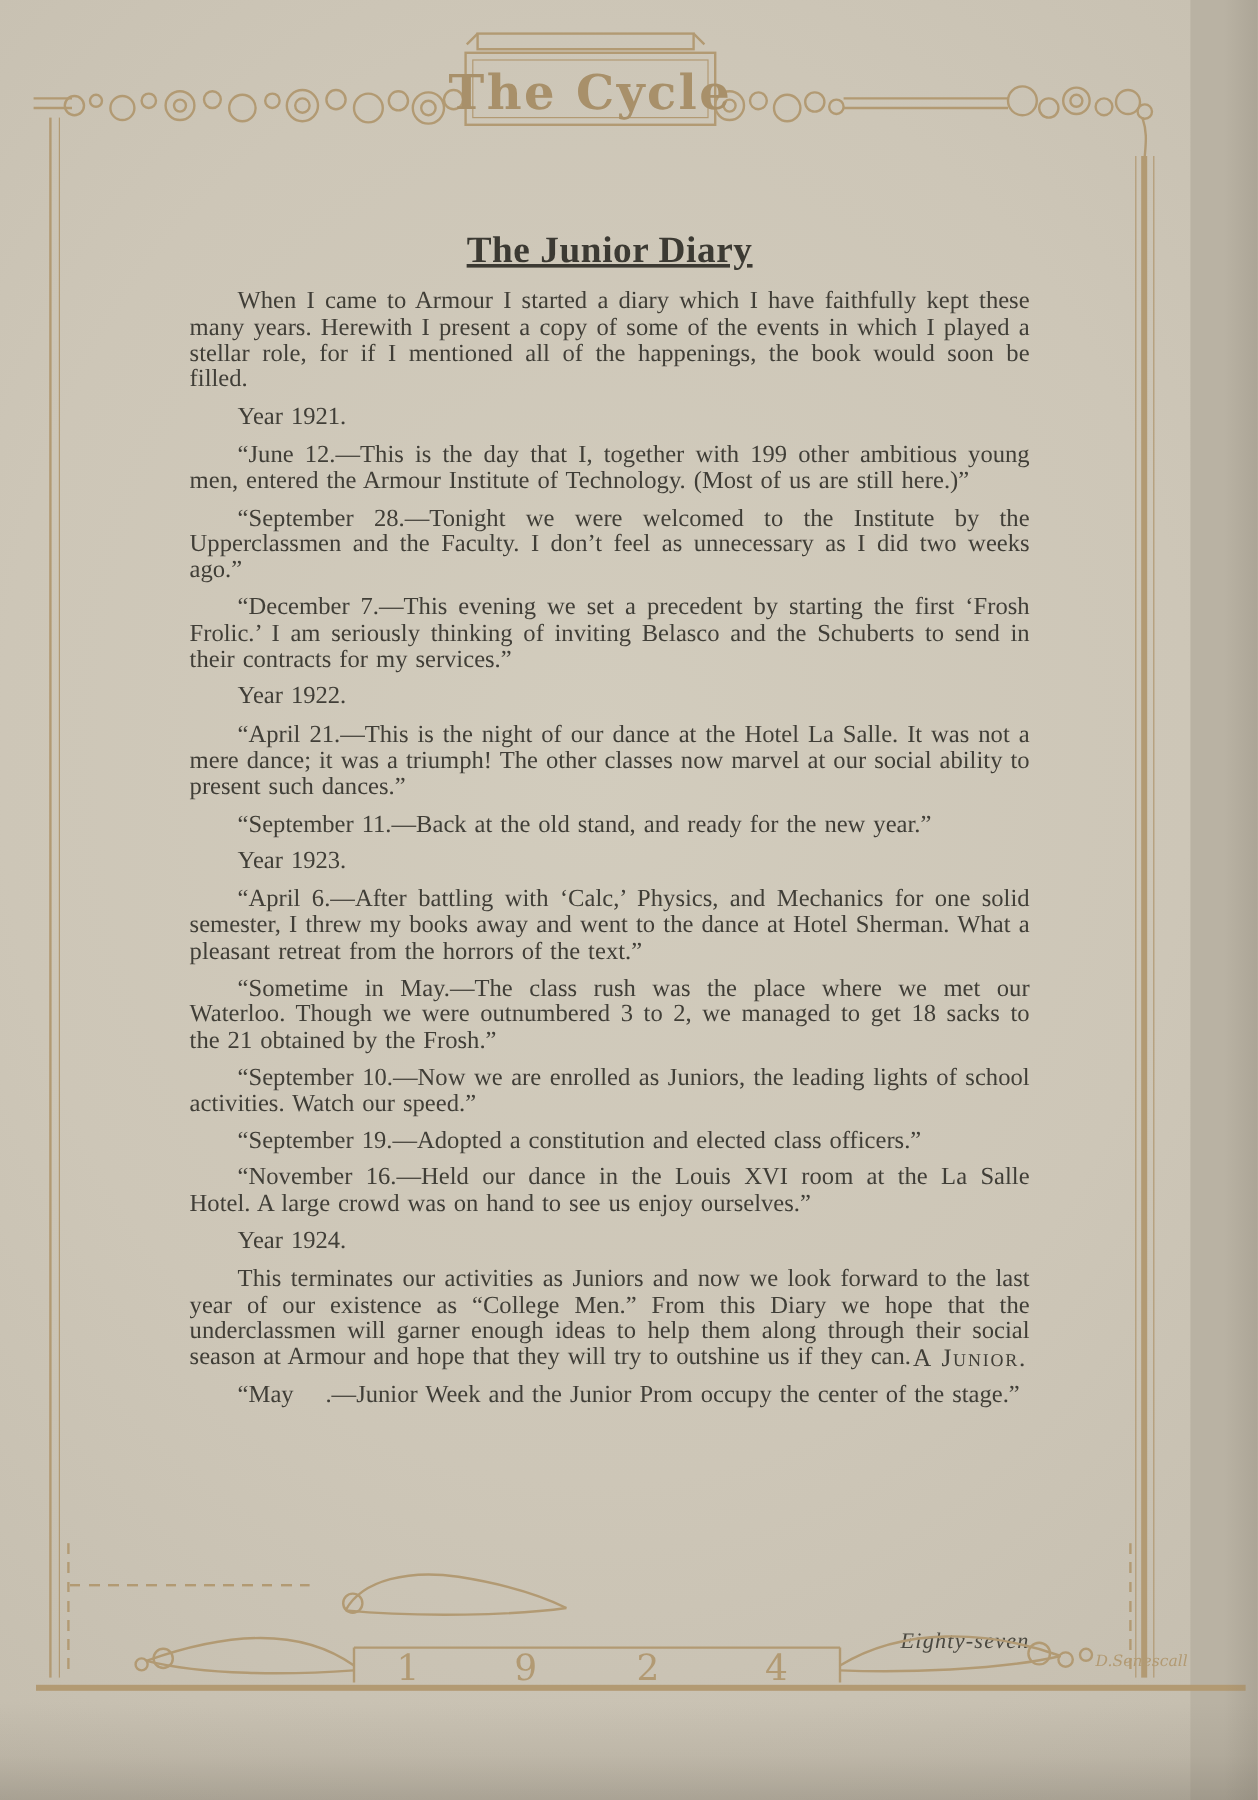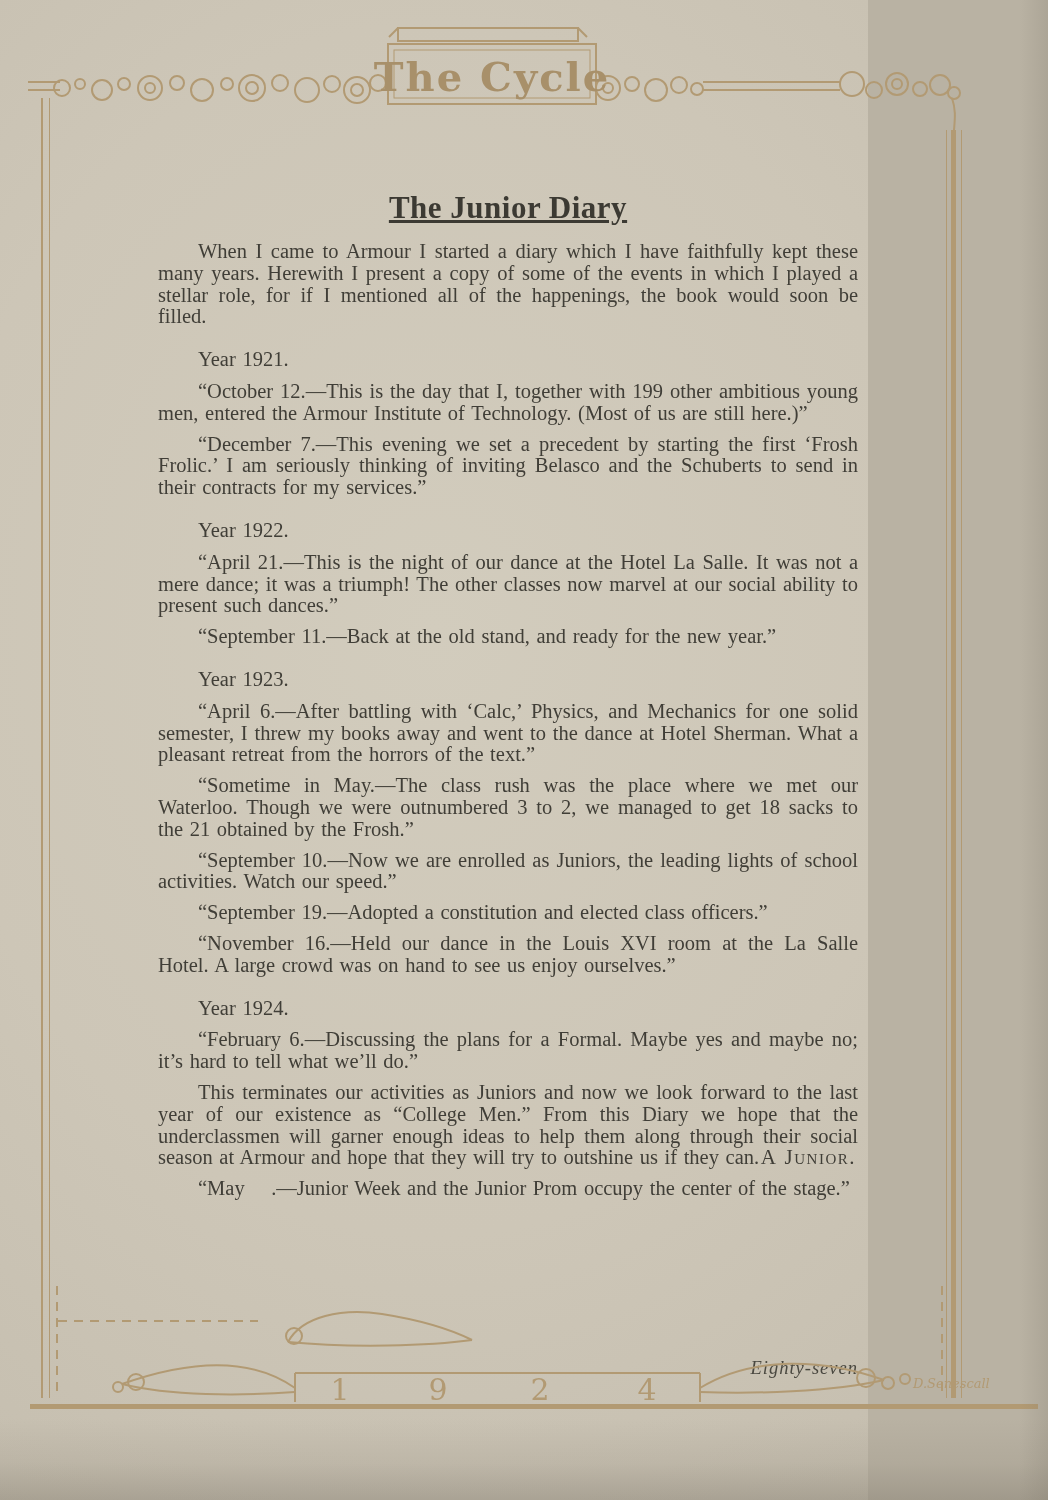--- a/index.html
+++ b/index.html
@@ -2,21 +2,21 @@
 <html><head>
 <meta charset="utf-8">
 <style>
   html,body { margin:0; padding:0; }
   body {
     width:1048px; height:1500px; overflow:hidden;
     font-family:"Liberation Serif", serif;
     background:#b9b2a3;
   }
   .scan {
-    position:relative; width:868px; height:1500px;
+    position:relative; width:992px; height:1500px;
     background:
       radial-gradient(ellipse 900px 1100px at 50% 42%, #d2ccbd 0%, #cdc6b7 55%, #c4bdae 100%);
     color:#403e37;
   }
   
   .vline, .hline { position:absolute; background:#b29a73; }
   .vline.thin { width:1px; }
   .dash-v {
     position:absolute; width:2px;
     background:repeating-linear-gradient(180deg,#b29a73 0 9px, rgba(0,0,0,0) 9px 16px);
@@ -36,21 +36,21 @@
   }
   .page-title {
     font-size:31px; font-weight:bold; letter-spacing:0.5px;
     text-align:center; margin:0 0 15px 0; color:#3c3a33;text-decoration:underline;
   }
   .pg {
     font-size:20.5px; line-height:21.8px; margin:0 0 9px 0;
     text-align:justify; text-indent:40px; word-spacing:1.5px;
     color:#403e37;
   }
-  .pg.year { text-align:left; margin-top:21px; margin-bottom:10px; }
+  .pg.year { text-align:left; margin-top:9px; margin-bottom:10px; }
   .pg.closing { position:relative; }
   .sig {
     position:absolute; right:2px; bottom:0;
     font-variant:small-caps; letter-spacing:1.5px; font-size:21px;
   }
   .page-number {
     position:absolute; left:158px; top:1358px; width:700px;
     text-align:right; font-style:italic; font-size:18.5px;
     letter-spacing:1px; color:#4a4840;
   }
@@ -130,33 +130,33 @@
   <div class="dash-h" style="left:58px; top:1320px; width:200px;"></div>
 
   <div class="hline" style="left:30px; top:1404px; width:1008px; height:5px;"></div>
 
   <div class="content">
     <h1 class="page-title">The Junior Diary</h1>
 
     <p class="pg">When I came to Armour I started a diary which I have faithfully kept these many years.  Herewith I present a copy of some of the events in which I played a stellar role, for if I mentioned all of the happenings, the book would soon be filled.</p>
 
     <p class="pg year">Year 1921.</p>
-    <p class="pg entry">“October 12.—This is the day that I, together with 199 other ambitious young men, entered the Armour Institute of Technology.  (Most of us are still here.)”</p>
+    <p class="pg entry">“June 12.—This is the day that I, together with 199 other ambitious young men, entered the Armour Institute of Technology.  (Most of us are still here.)”</p>
+    <p class="pg entry">“September 28.—Tonight we were welcomed to the Institute by the Upperclassmen and the Faculty.  I don’t feel as unnecessary as I did two weeks ago.”</p>
     <p class="pg entry">“December 7.—This evening we set a precedent by starting the first ‘Frosh Frolic.’  I am seriously thinking of inviting Belasco and the Schuberts to send in their contracts for my services.”</p>
     <p class="pg year">Year 1922.</p>
     <p class="pg entry">“April 21.—This is the night of our dance at the Hotel La Salle.  It was not a mere dance; it was a triumph!  The other classes now marvel at our social ability to present such dances.”</p>
     <p class="pg entry">“September 11.—Back at the old stand, and ready for the new year.”</p>
     <p class="pg year">Year 1923.</p>
     <p class="pg entry">“April 6.—After battling with ‘Calc,’ Physics, and Mechanics for one solid semester, I threw my books away and went to the dance at Hotel Sherman.  What a pleasant retreat from the horrors of the text.”</p>
     <p class="pg entry">“Sometime in May.—The class rush was the place where we met our Waterloo.  Though we were outnumbered 3 to 2, we managed to get 18 sacks to the 21 obtained by the Frosh.”</p>
     <p class="pg entry">“September 10.—Now we are enrolled as Juniors, the leading lights of school activities.  Watch our speed.”</p>
     <p class="pg entry">“September 19.—Adopted a constitution and elected class officers.”</p>
     <p class="pg entry">“November 16.—Held our dance in the Louis XVI room at the La Salle Hotel.  A large crowd was on hand to see us enjoy ourselves.”</p>
     <p class="pg year">Year 1924.</p>
-    <p class="pg entry">“February 6.—Discussing the plans for a Formal.  Maybe yes and maybe no; it’s hard to tell what we’ll do.”</p>
     <p class="pg closing">
       <span>This terminates our activities as Juniors and now we look forward to the last year of our existence as “College Men.”  From this Diary we hope that the underclassmen will garner enough ideas to help them along through their social season at Armour and hope that they will try to outshine us if they can.</span>
       <span class="sig">A Junior.</span>
     </p>
 
     <p class="pg entry">“May&nbsp;&nbsp;&nbsp;&nbsp;.—Junior Week and the Junior Prom occupy the center of the stage.”</p>
   </div>
 
   <div class="page-number">Eighty-seven</div>
 

